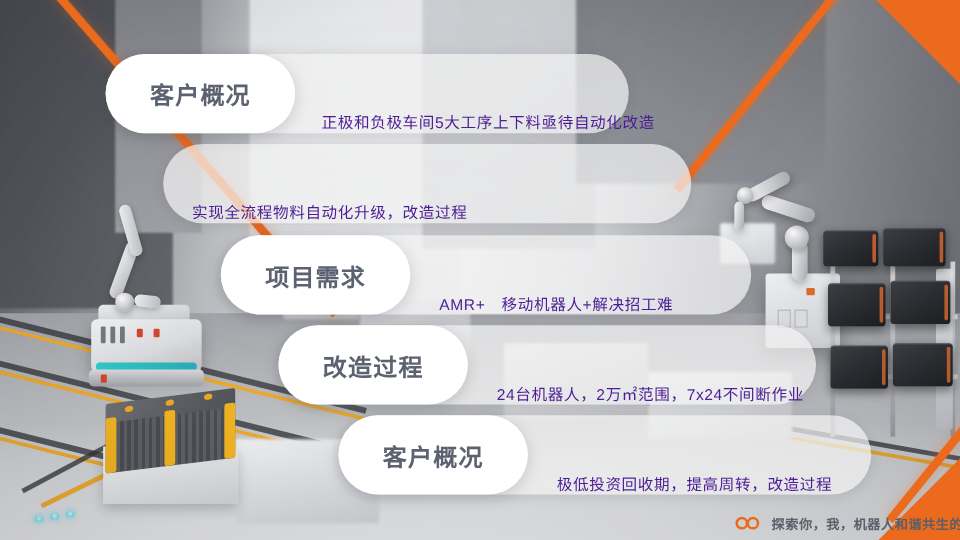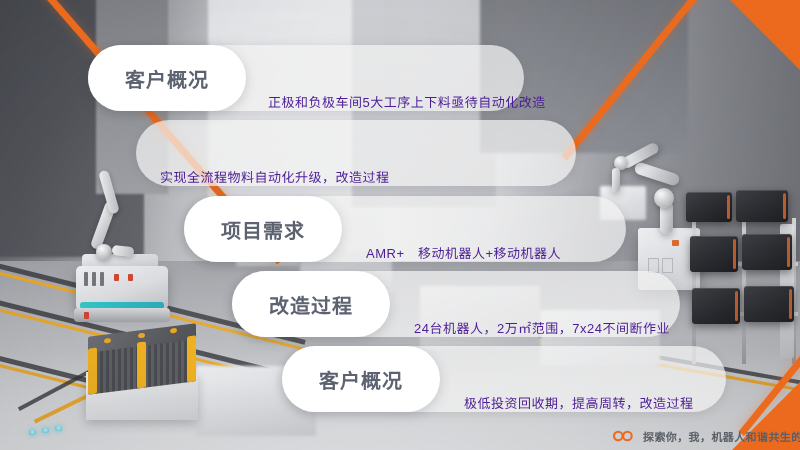--- a/index.html
+++ b/index.html
@@ -317,21 +317,21 @@
     <div class="row" style="left:136px;top:120px;">
       <div class="track" style="width:440px;"></div>
       <div class="desc" style="margin-left:24px;">实现全流程物料自动化升级，改造过程</div>
     </div>
 
     <div class="row" style="left:184px;top:196px;">
       <div class="track" style="width:442px;"></div>
       <div class="pill">
         <span class="pill-label">项目需求</span>
       </div>
-      <div class="desc" style="margin-left:24px;">AMR+　移动机器人+移动机器人</div>
+      <div class="desc" style="margin-left:24px;">AMR+　移动机器人+解决招工难</div>
     </div>
 
     <div class="row" style="left:232px;top:271px;">
       <div class="track" style="width:448px;"></div>
       <div class="pill">
         <span class="pill-label">改造过程</span>
       </div>
       <div class="desc" style="margin-left:24px;">24台机器人，2万㎡范围，7x24不间断作业</div>
     </div>
 

